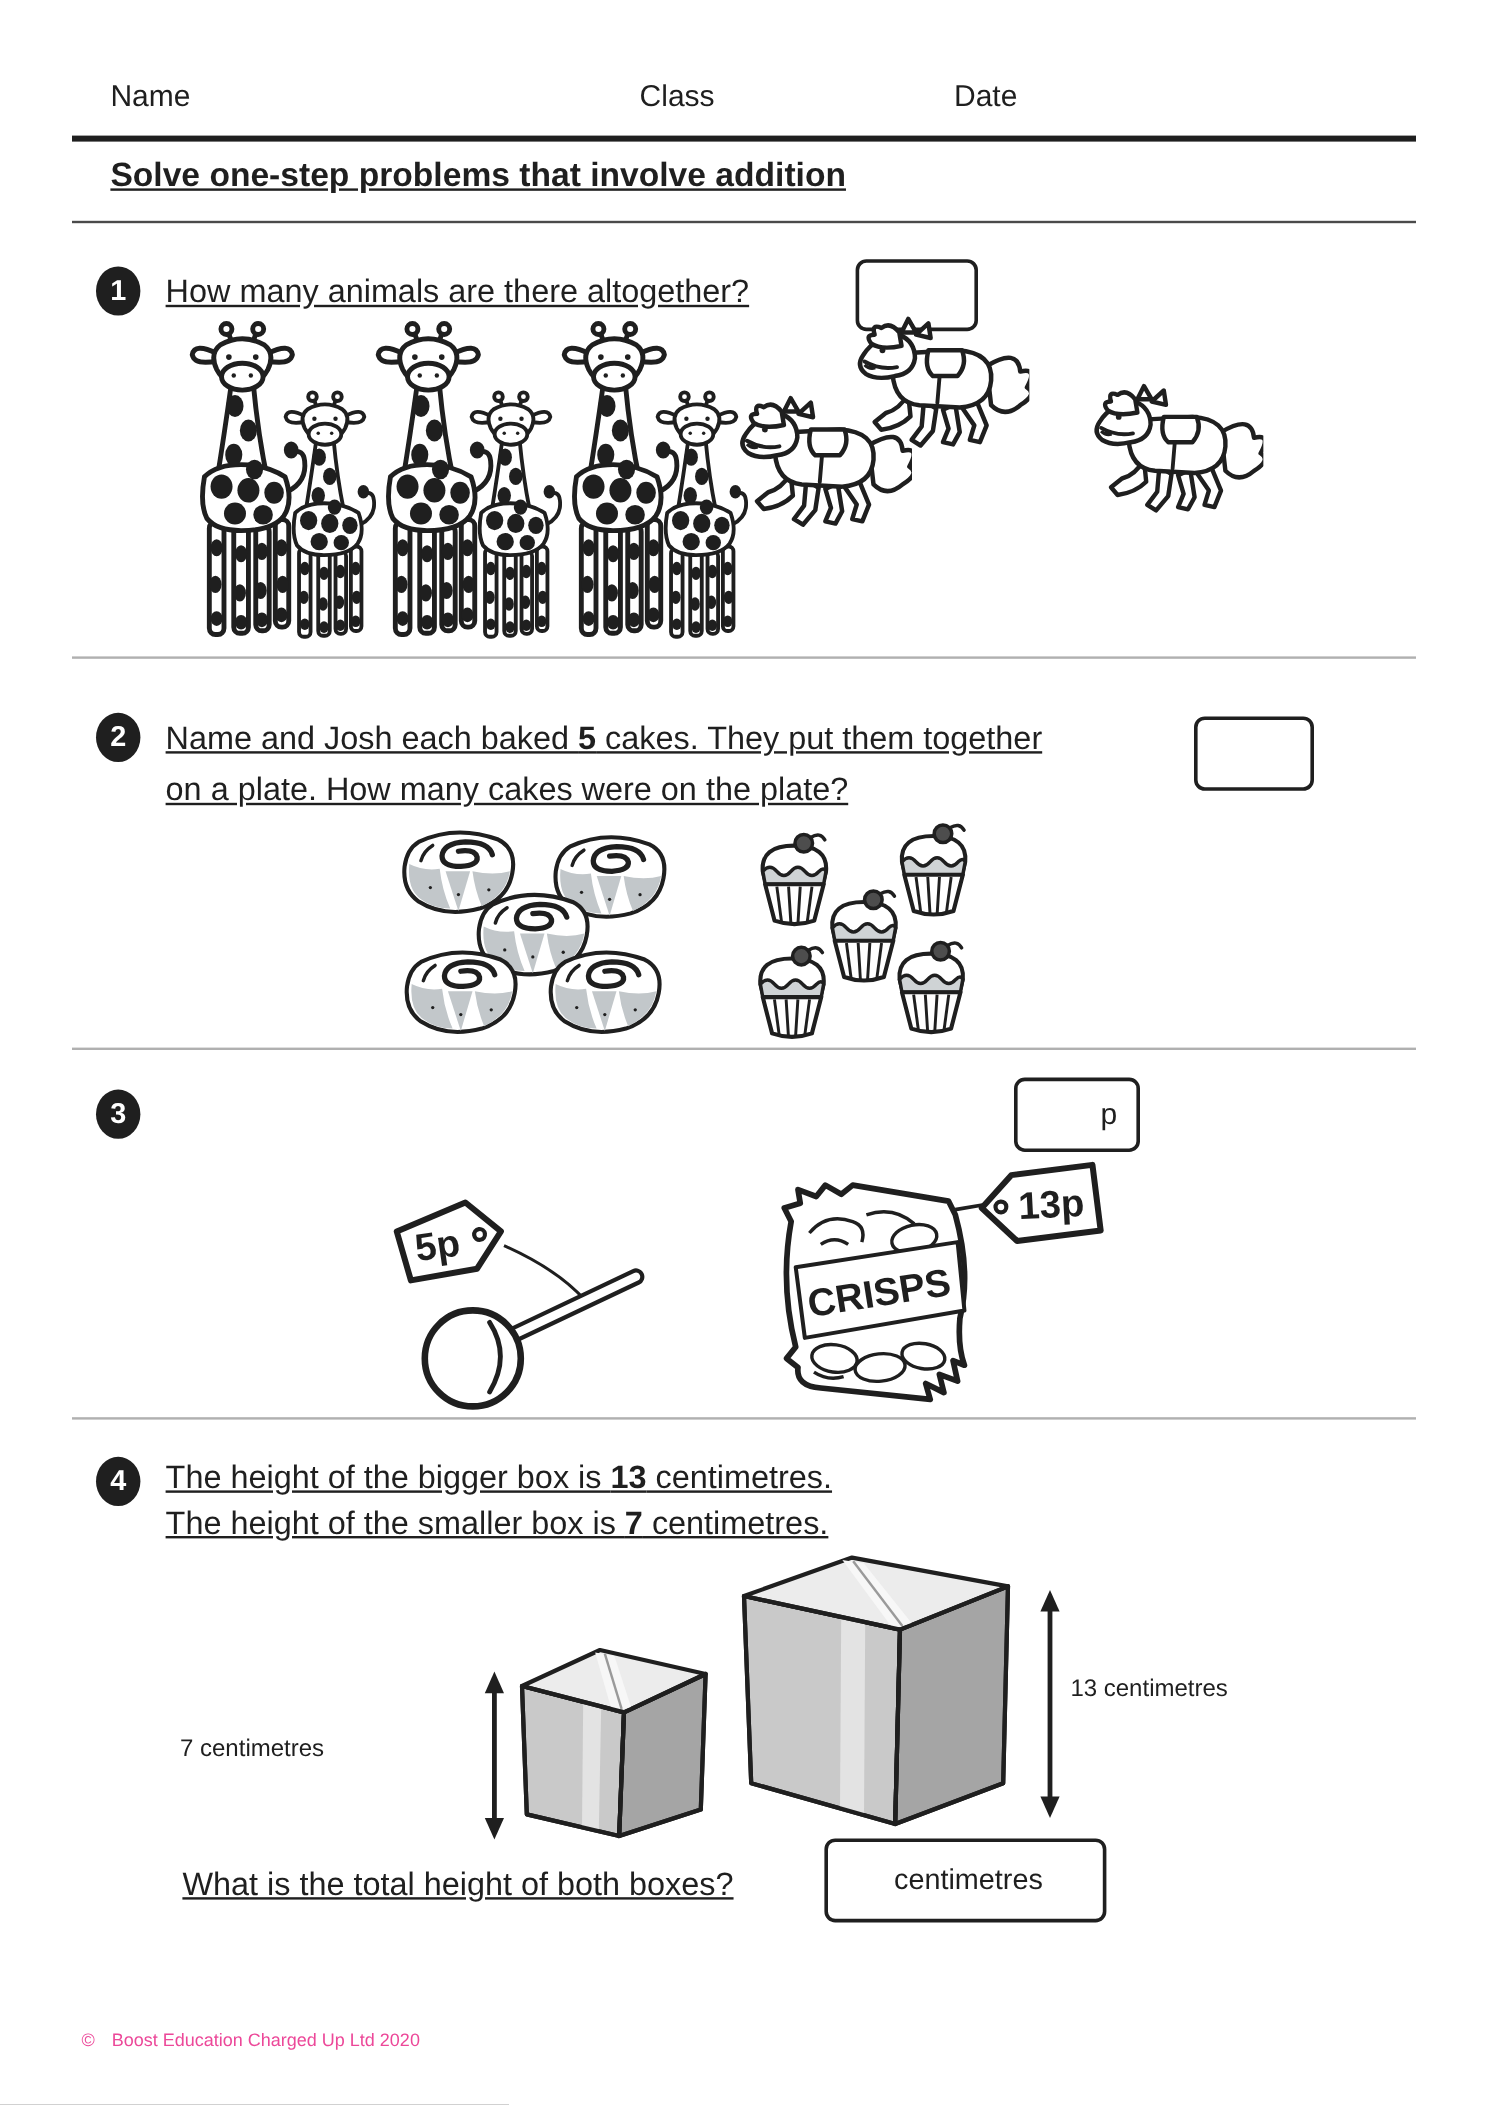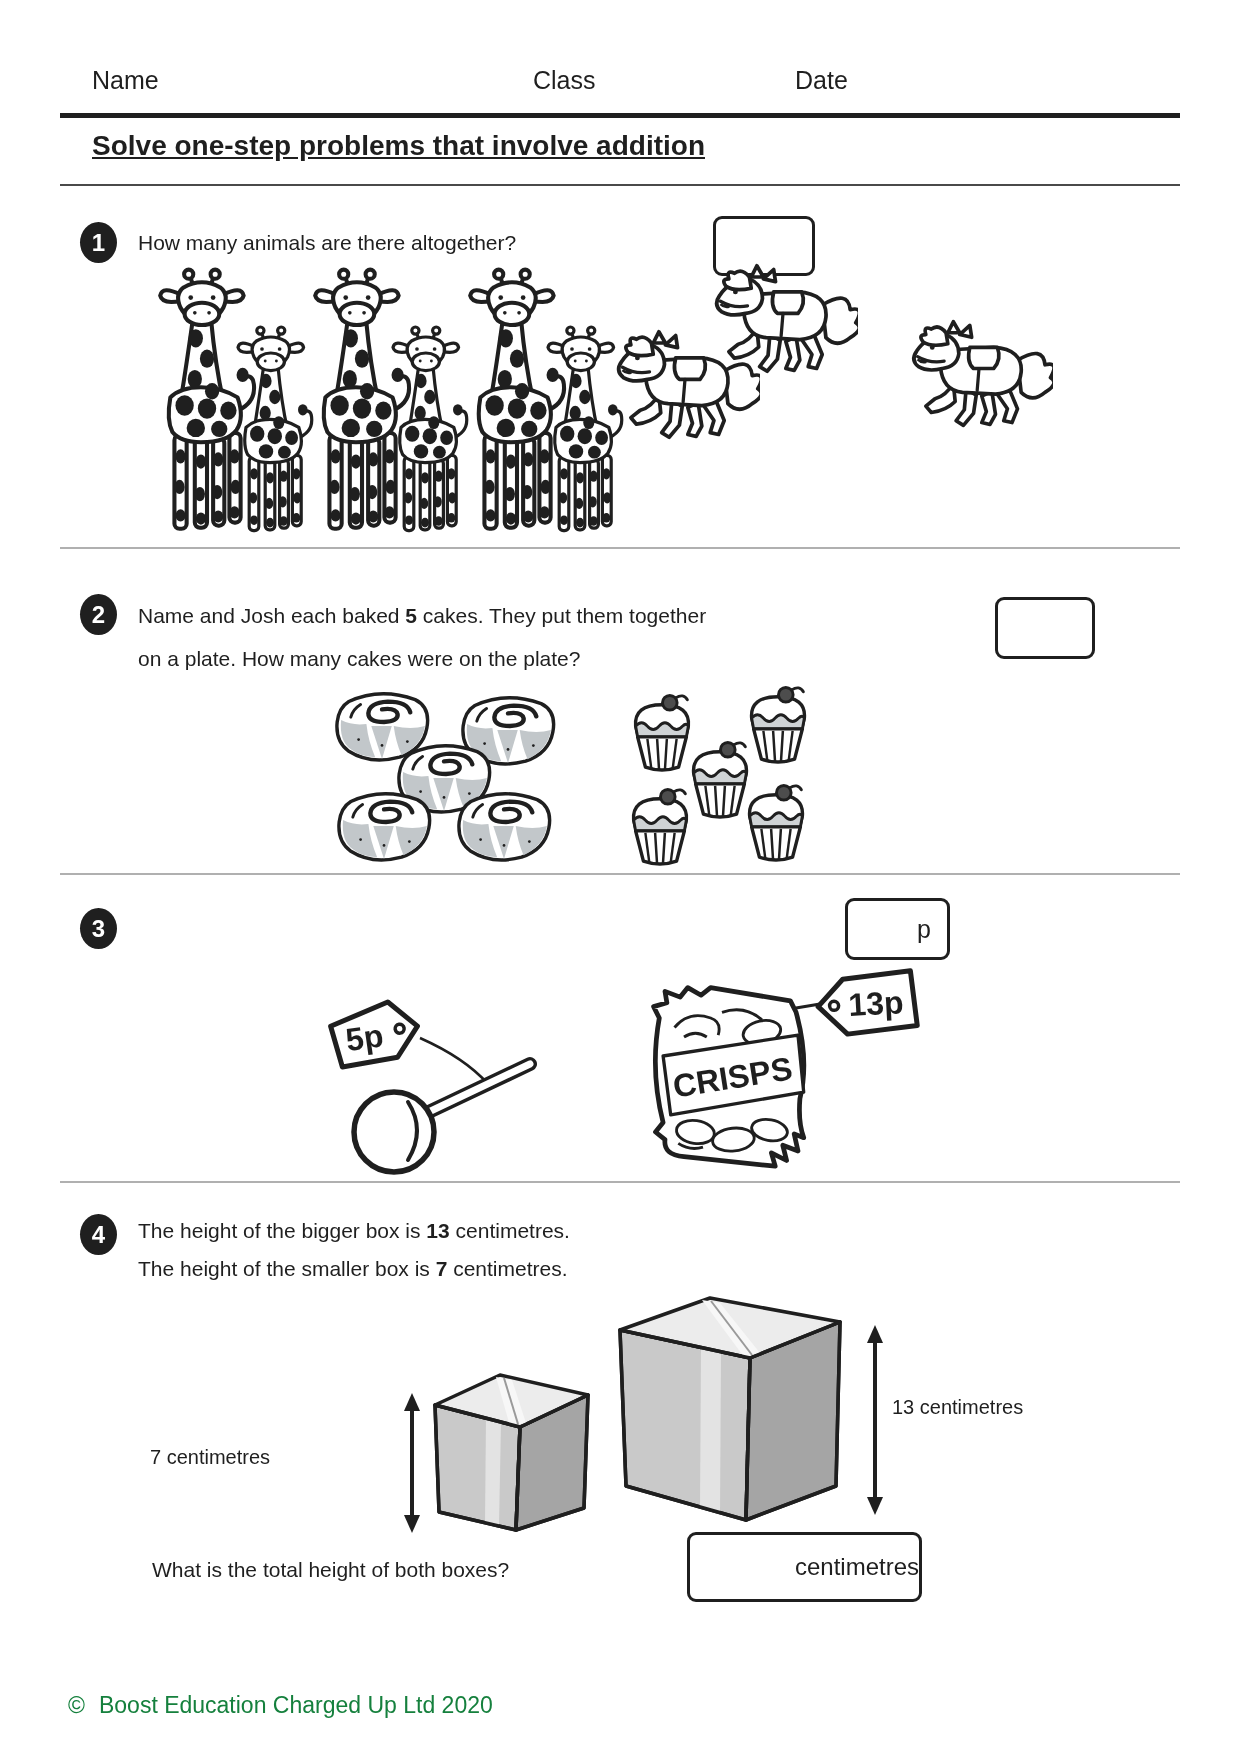--- a/index.html
+++ b/index.html
@@ -14,28 +14,28 @@
   .hdr-label{position:absolute;top:8px;font-size:25px;}
   
   .title{left:92px;top:130px;font-size:28px;font-weight:bold;text-decoration:underline;}
   .rule{left:60px;width:1120px;height:0;border-top:2.5px solid #4a4a4a;}
   .divider{left:60px;width:1120px;height:0;border-top:2px solid #b0b0b0;}
   
   .badge{
     width:37px;height:41px;background:#1f1f1f;border-radius:50%;
     color:#fff;font-size:24px;font-weight:bold;text-align:center;line-height:41px;
   }
-  .qtext{font-size:21px;line-height:40px;}
+  .qtext{font-size:27px;line-height:40px;text-decoration:underline;}
   .qtext .b{font-weight:bold;}
   .ansbox{
     border:3.5px solid #1f1f1f;border-radius:9px;background:#fff;
     display:flex;align-items:center;justify-content:flex-end;
     font-size:25px;box-sizing:border-box;
   }
-  .footer{left:68px;top:1692px;font-size:23px;color:#15803d;}
+  .footer{left:68px;top:1692px;font-size:15px;color:#ec4899;}
   .footer .sp{margin-left:14px;}
   .hlabel{font-size:20px;white-space:nowrap;}
   svg{display:block;}
 </style>
 </head>
 <body>
 
 <div class="page">
 
   <svg width="0" height="0" style="position:absolute">
@@ -325,21 +325,21 @@
       <line x1="815" y1="52" x2="815" y2="208" stroke="#1f1f1f" stroke-width="4"></line>
       <polygon points="815,35 807,53 823,53" fill="#1f1f1f"></polygon>
       <polygon points="815,225 807,207 823,207" fill="#1f1f1f"></polygon>
     </g>
   </svg>
 
   <div class="abs hlabel" style="left:150px;top:1446px;width:190px;text-align:left">7 centimetres</div>
   <div class="abs hlabel" style="left:892px;top:1396px">13 centimetres</div>
 
   <div class="abs qtext" style="left:152px;top:1550px">What is the total height of both boxes?</div>
-  <div class="abs ansbox" style="left:687px;top:1532px;width:235px;height:70px;justify-content:flex-end;padding-left:55px;font-size:24px">
+  <div class="abs ansbox" style="left:687px;top:1532px;width:235px;height:70px;justify-content:flex-start;padding-left:55px;font-size:24px">
     <span>centimetres</span>
   </div>
 
   <div class="abs footer">
     <span>©</span><span class="sp">Boost Education Charged Up Ltd 2020</span>
   </div>
 
 </div>
 
 </body></html>

